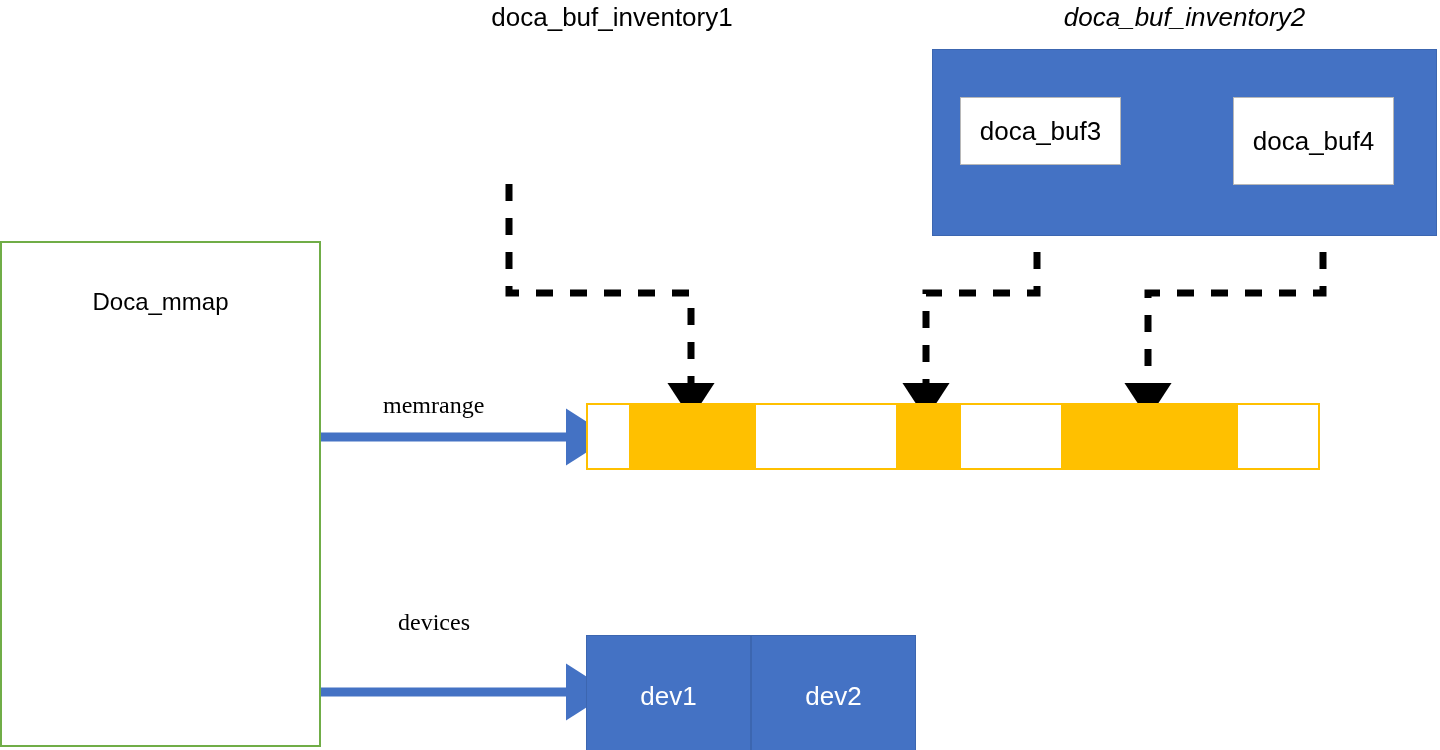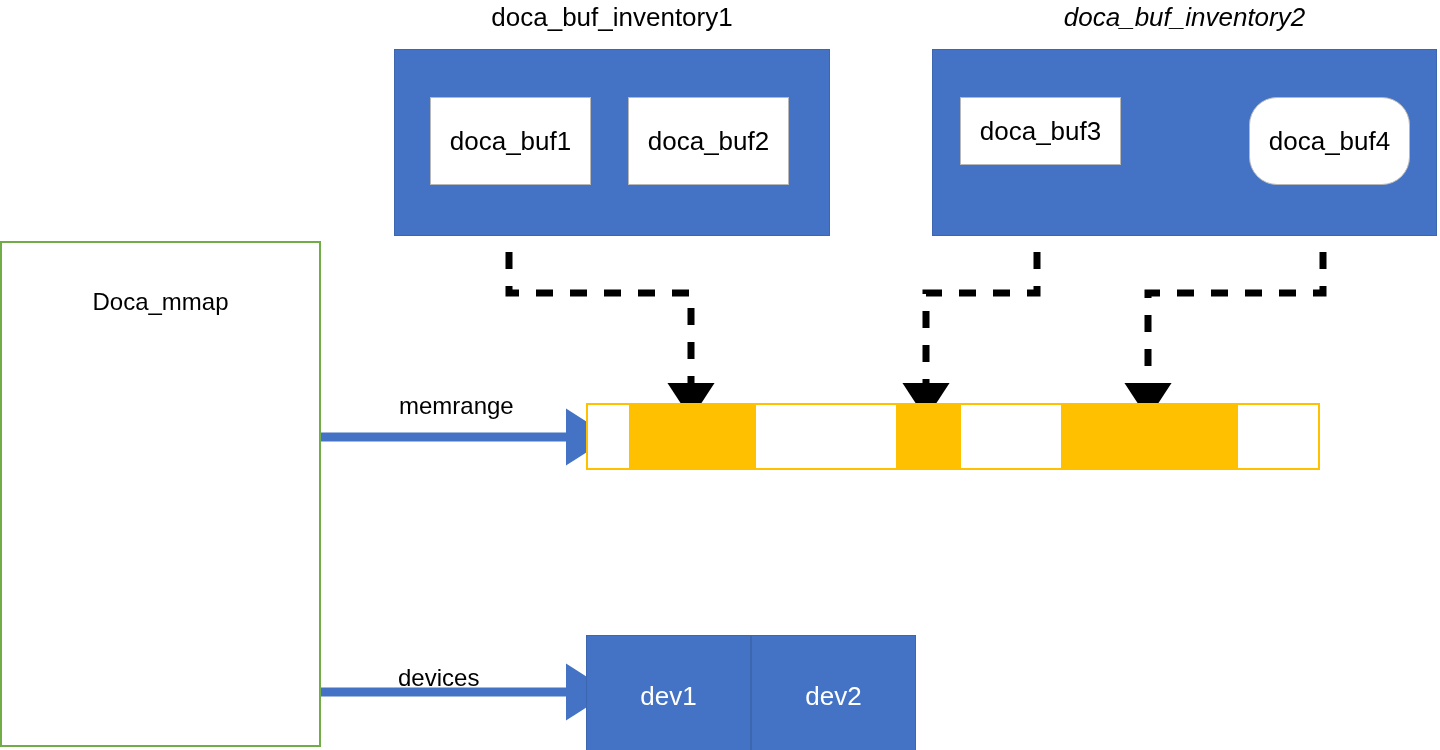--- a/index.html
+++ b/index.html
@@ -126,57 +126,49 @@
 
     <line x1="1117" y1="141" x2="1238" y2="141" stroke="#FFC000" stroke-width="9" marker-end="url(#arrow-orange)"></line>
 
     <line x1="320" y1="437" x2="580" y2="437" stroke="#4472C4" stroke-width="9" marker-end="url(#arrow-blue)"></line>
 
     <line x1="320" y1="692" x2="580" y2="692" stroke="#4472C4" stroke-width="9" marker-end="url(#arrow-blue)"></line>
   </svg>
 
   <div class="abs inv-title" style="left:394px; top:0px; width:436px;">doca_buf_inventory1</div>
 
-  <div class="abs inventory" style="left:394px; top:49px; width:436px; height:187px;">
-    <div class="abs buf-box" style="left:35px; top:47px; width:161px; height:88px;">
-      <span>doca_buf1</span>
-    </div>
-    <div class="abs buf-box" style="left:233px; top:47px; width:161px; height:88px;">
-      <span>doca_buf2</span>
-    </div>
-  </div>
 
   <div class="abs inv-title" style="left:932px; top:0px; width:505px;font-style:italic;">doca_buf_inventory2</div>
 
   <div class="abs inventory" style="left:932px; top:49px; width:505px; height:187px;">
     <div class="abs buf-box" style="left:27px; top:47px; width:161px; height:68px;">
       <span>doca_buf3</span>
     </div>
-    <div class="abs buf-box" style="left:316px; top:47px; width:161px; height:88px;border-radius:28px;">
+    <div class="abs buf-box" style="left:300px; top:47px; width:161px; height:88px;">
       <span>doca_buf4</span>
     </div>
   </div>
 
   <div class="abs mmap-box" style="left:0px; top:241px; width:321px; height:506px;">
     <div class="abs mmap-label" style="left:0px; top:45px; width:317px;">Doca_mmap</div>
   </div>
 
-  <div class="abs edge-label" style="left:399px; top:392px;">memrange</div>
+  <div class="abs edge-label" style="left:383px; top:392px;font-family:Liberation Serif, serif;">memrange</div>
 
   <div class="abs memrange-bar" id="memrange-bar" style="left:586px; top:403px; width:734px; height:67px;">
       <div class="seg white" style="width: 41px;"></div>
       <div class="seg orange" style="width: 127px;"></div>
       <div class="seg white" style="width: 140px;"></div>
       <div class="seg orange" style="width: 65px;"></div>
       <div class="seg white" style="width: 100px;"></div>
       <div class="seg orange" style="width: 177px;"></div>
       <div class="seg white" style="width: 80px;"></div>
     </div>
 
-  <div class="abs edge-label" style="left:398px; top:664px;">devices</div>
+  <div class="abs edge-label" style="left:398px; top:609px;font-family:Liberation Serif, serif;">devices</div>
 
   <div class="abs dev-group" style="left:586px; top:635px; width:330px; height:120px;">
     <div class="dev-box" style="width:165px; height:120px;">
       <span>dev1</span>
     </div>
     <div class="dev-box" style="width:165px; height:120px;">
       <span>dev2</span>
     </div>
   </div>
 

